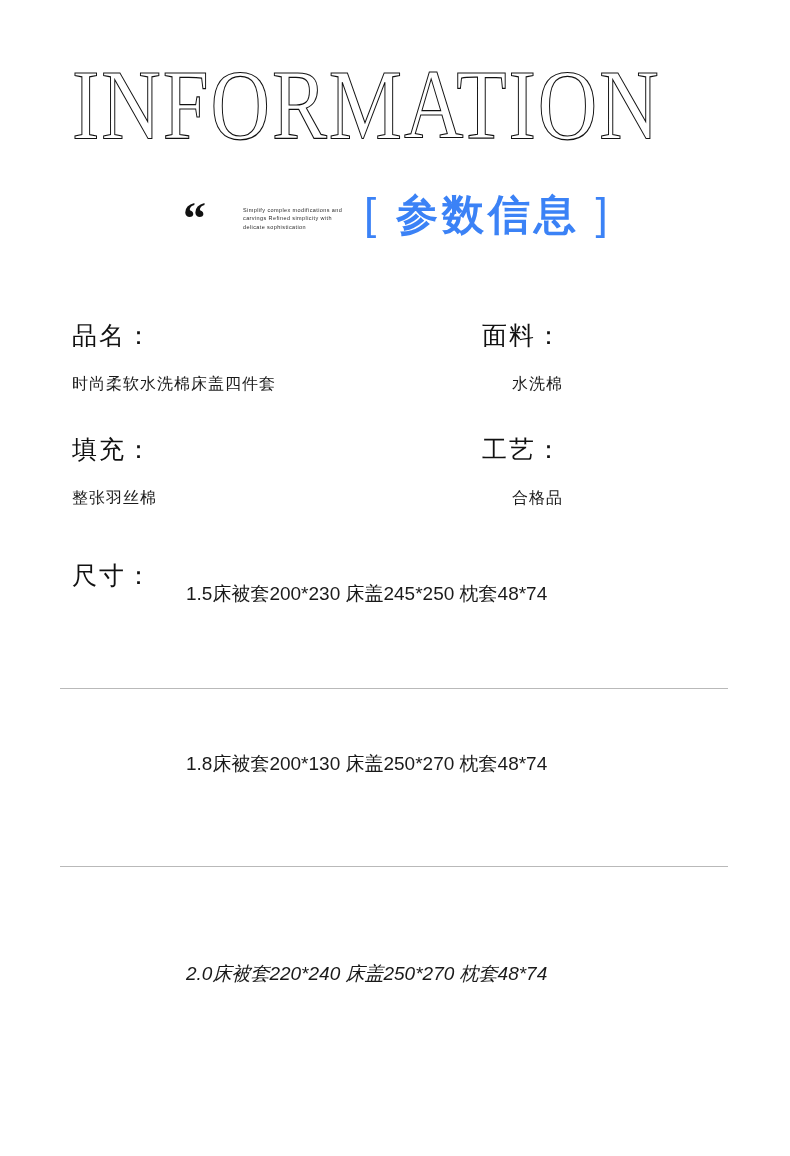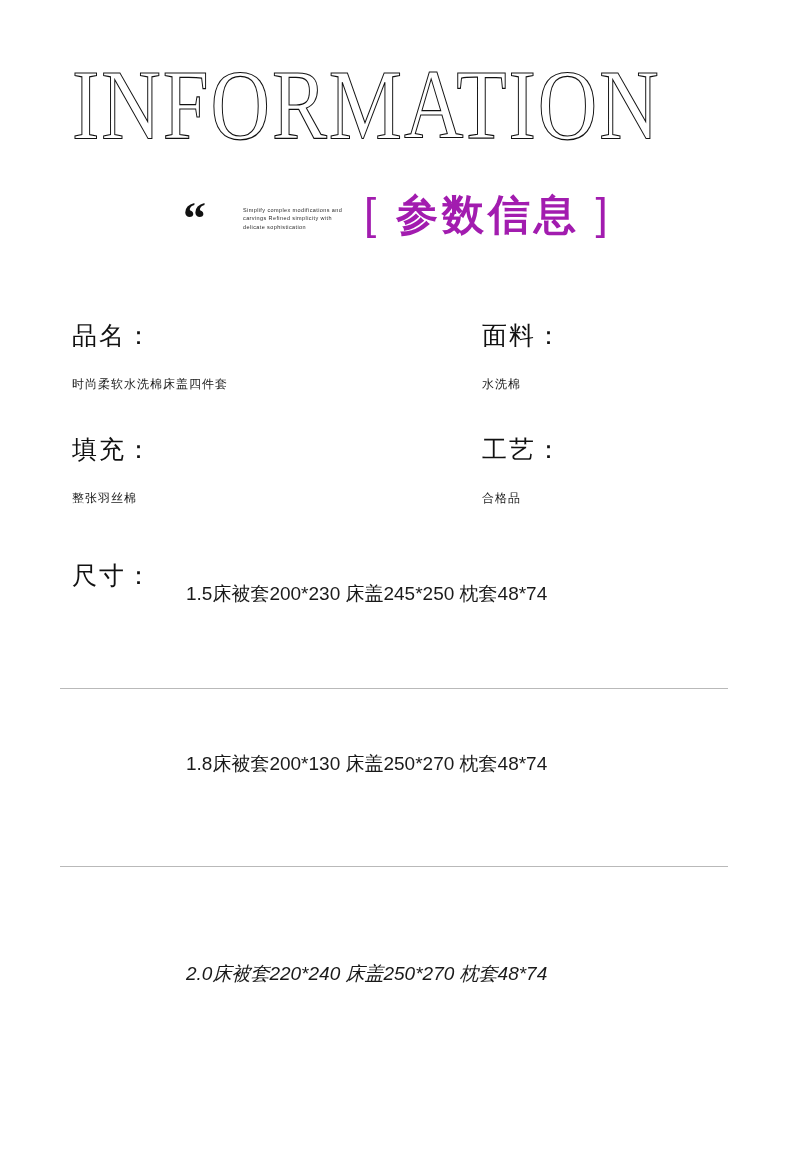--- a/index.html
+++ b/index.html
@@ -65,21 +65,21 @@
   
   .section-title {
     position: absolute;
     left: 364px;
     top: 186px;
     font-family: "Liberation Sans", "DejaVu Sans", sans-serif;
     font-size: 42px;
     line-height: 56px;
     font-weight: 700;
     letter-spacing: 4px;
-    color: #a21caf;
+    color: #3b82f6;
     white-space: nowrap;
   }
   .section-title .bracket {
     font-weight: 400;
     font-size: 44px;
   }
 
   
   .specs {
     position: absolute;
@@ -88,34 +88,34 @@
     width: 749px;
   }
   .spec-row {
     position: relative;
     height: 114px;
   }
   .spec-cell {
     position: absolute;
   }
   .spec-cell.left  { left: 72px; }
-  .spec-cell.right { left: 482px; }
+  .spec-cell.right { left: 482px; text-align: right; }
 
   .spec-label {
     font-family: "Liberation Sans", "DejaVu Sans", sans-serif;
     font-size: 25px;
     line-height: 34px;
     letter-spacing: 2px;
     color: #111;
     white-space: nowrap;
   }
   .spec-value {
     margin-top: 20px;
     font-family: "Liberation Sans", "DejaVu Sans", sans-serif;
-    font-size: 12px;
+    font-size: 16px;
     line-height: 24px;
     letter-spacing: 1px;
     color: #1a1a1a;
     white-space: nowrap;
   }
 
   
   .size-label {
     position: absolute;
     left: 72px;

